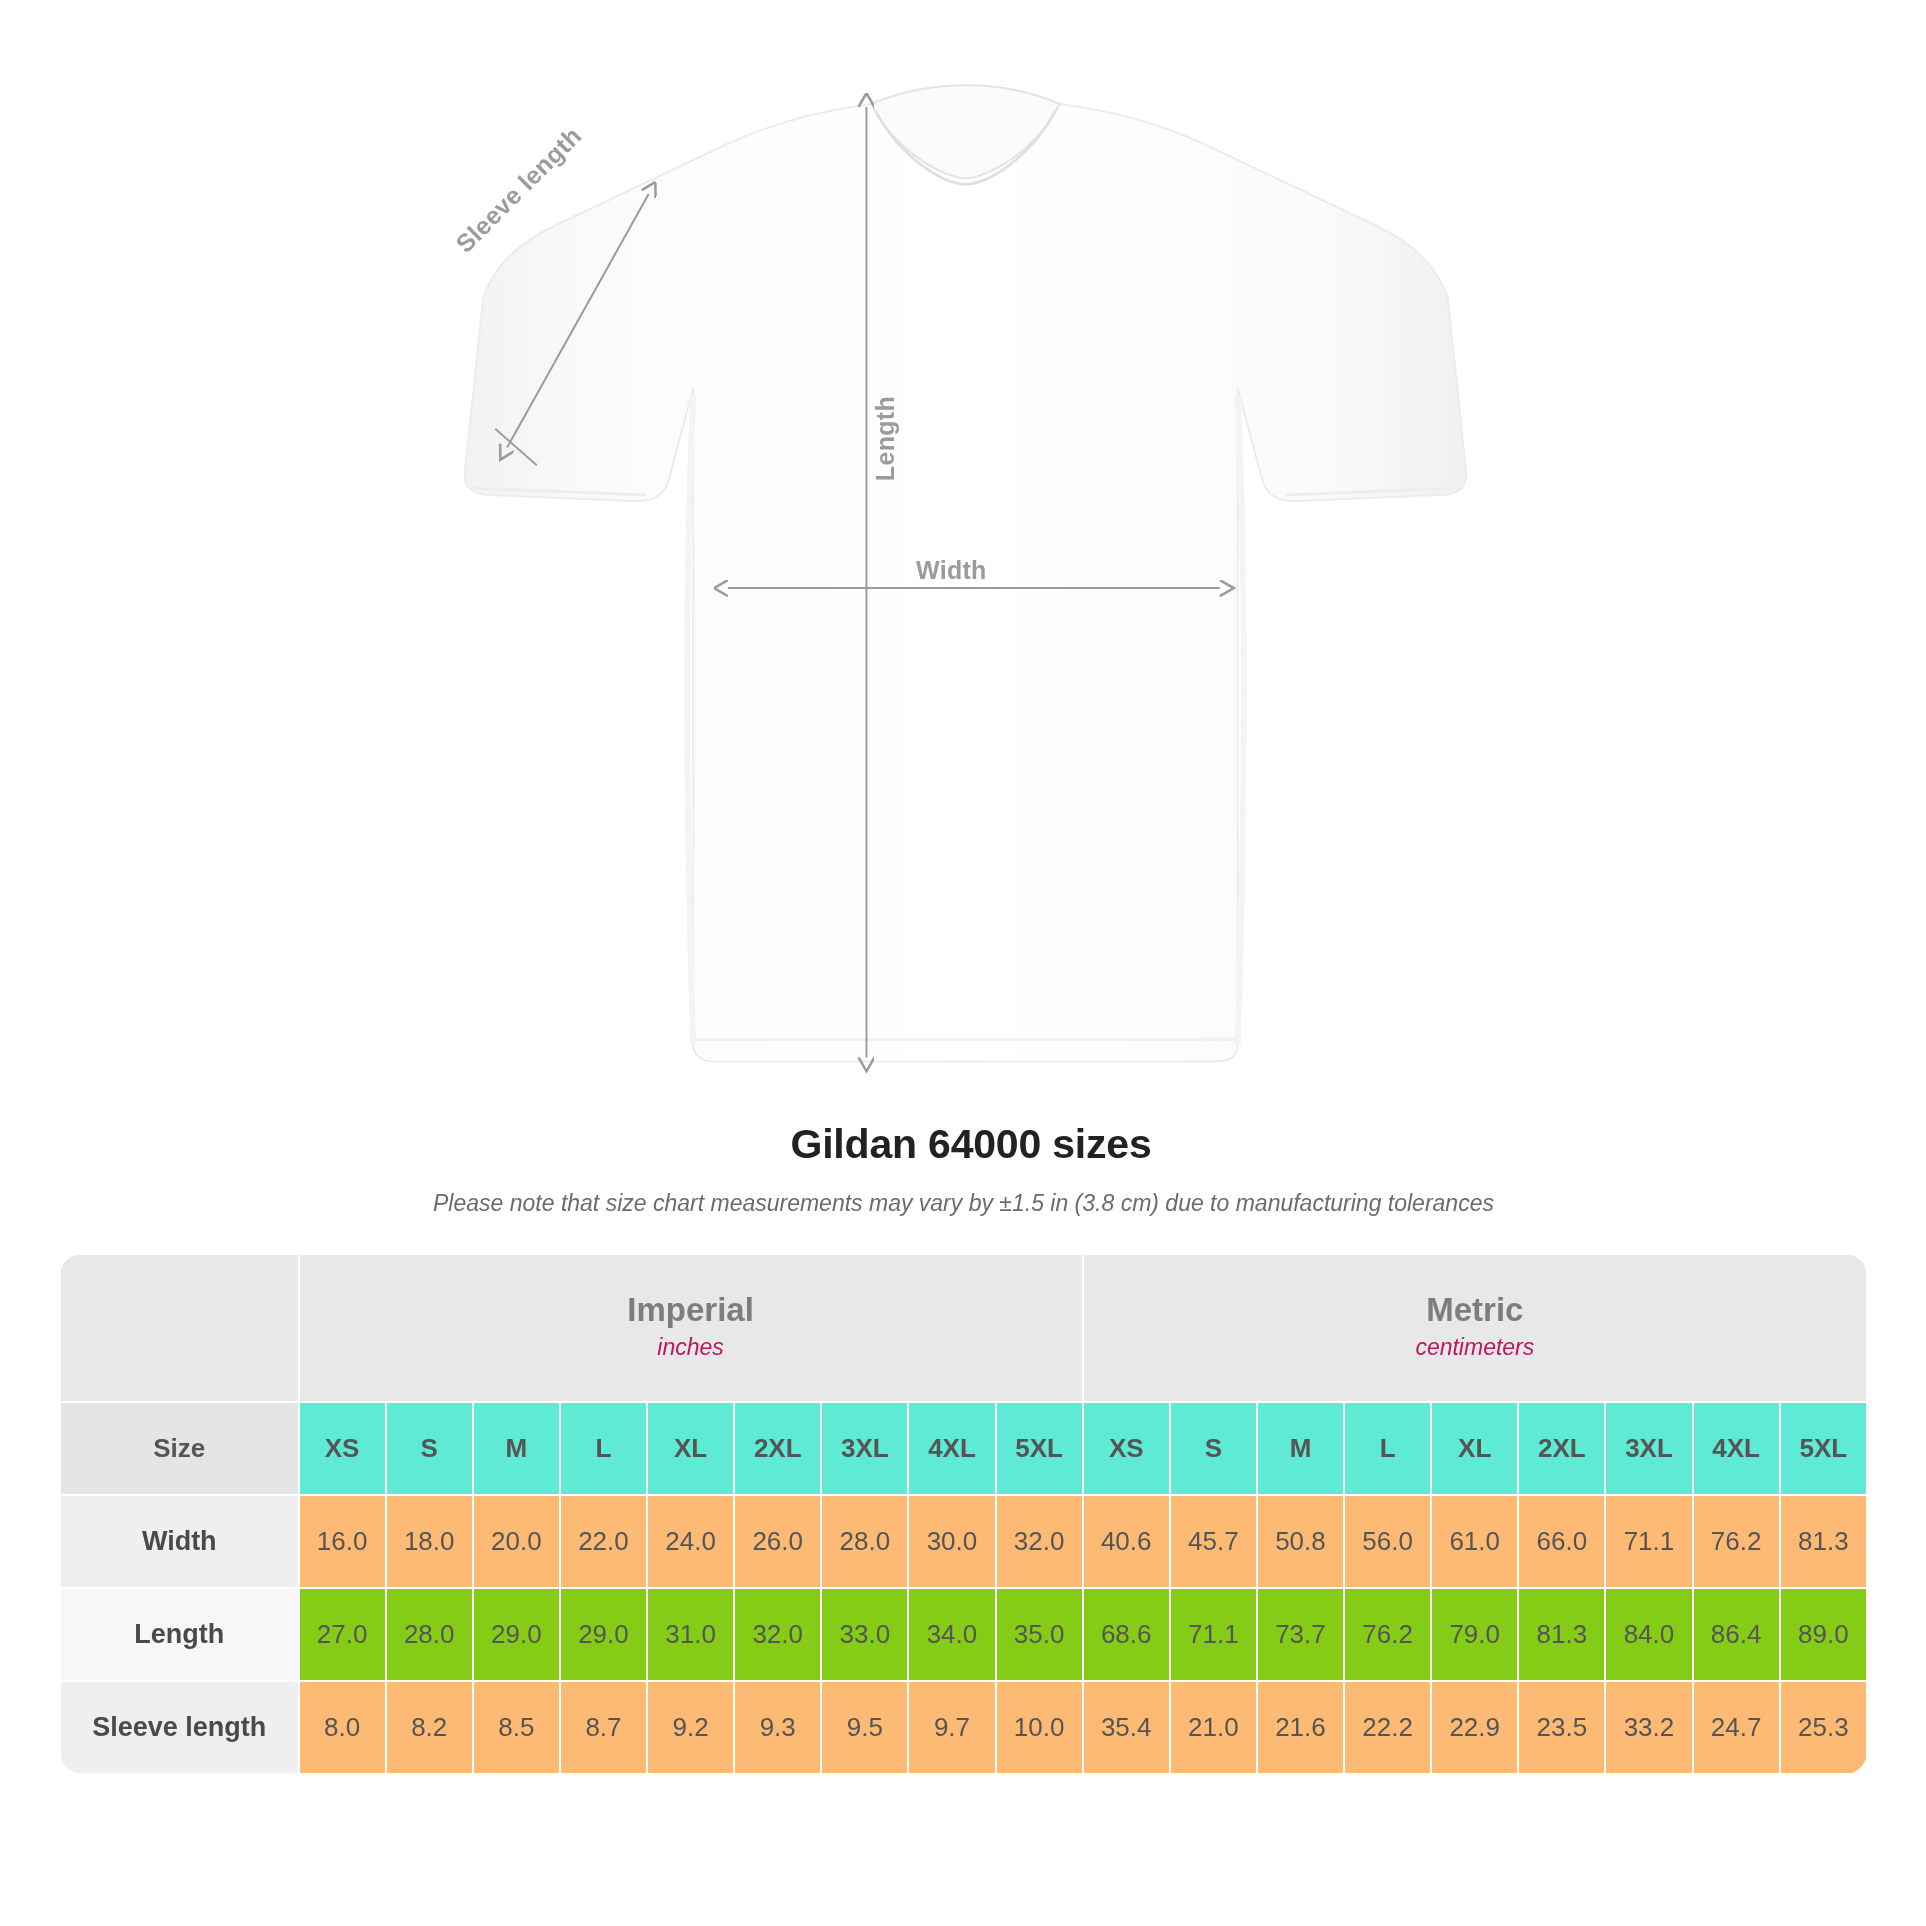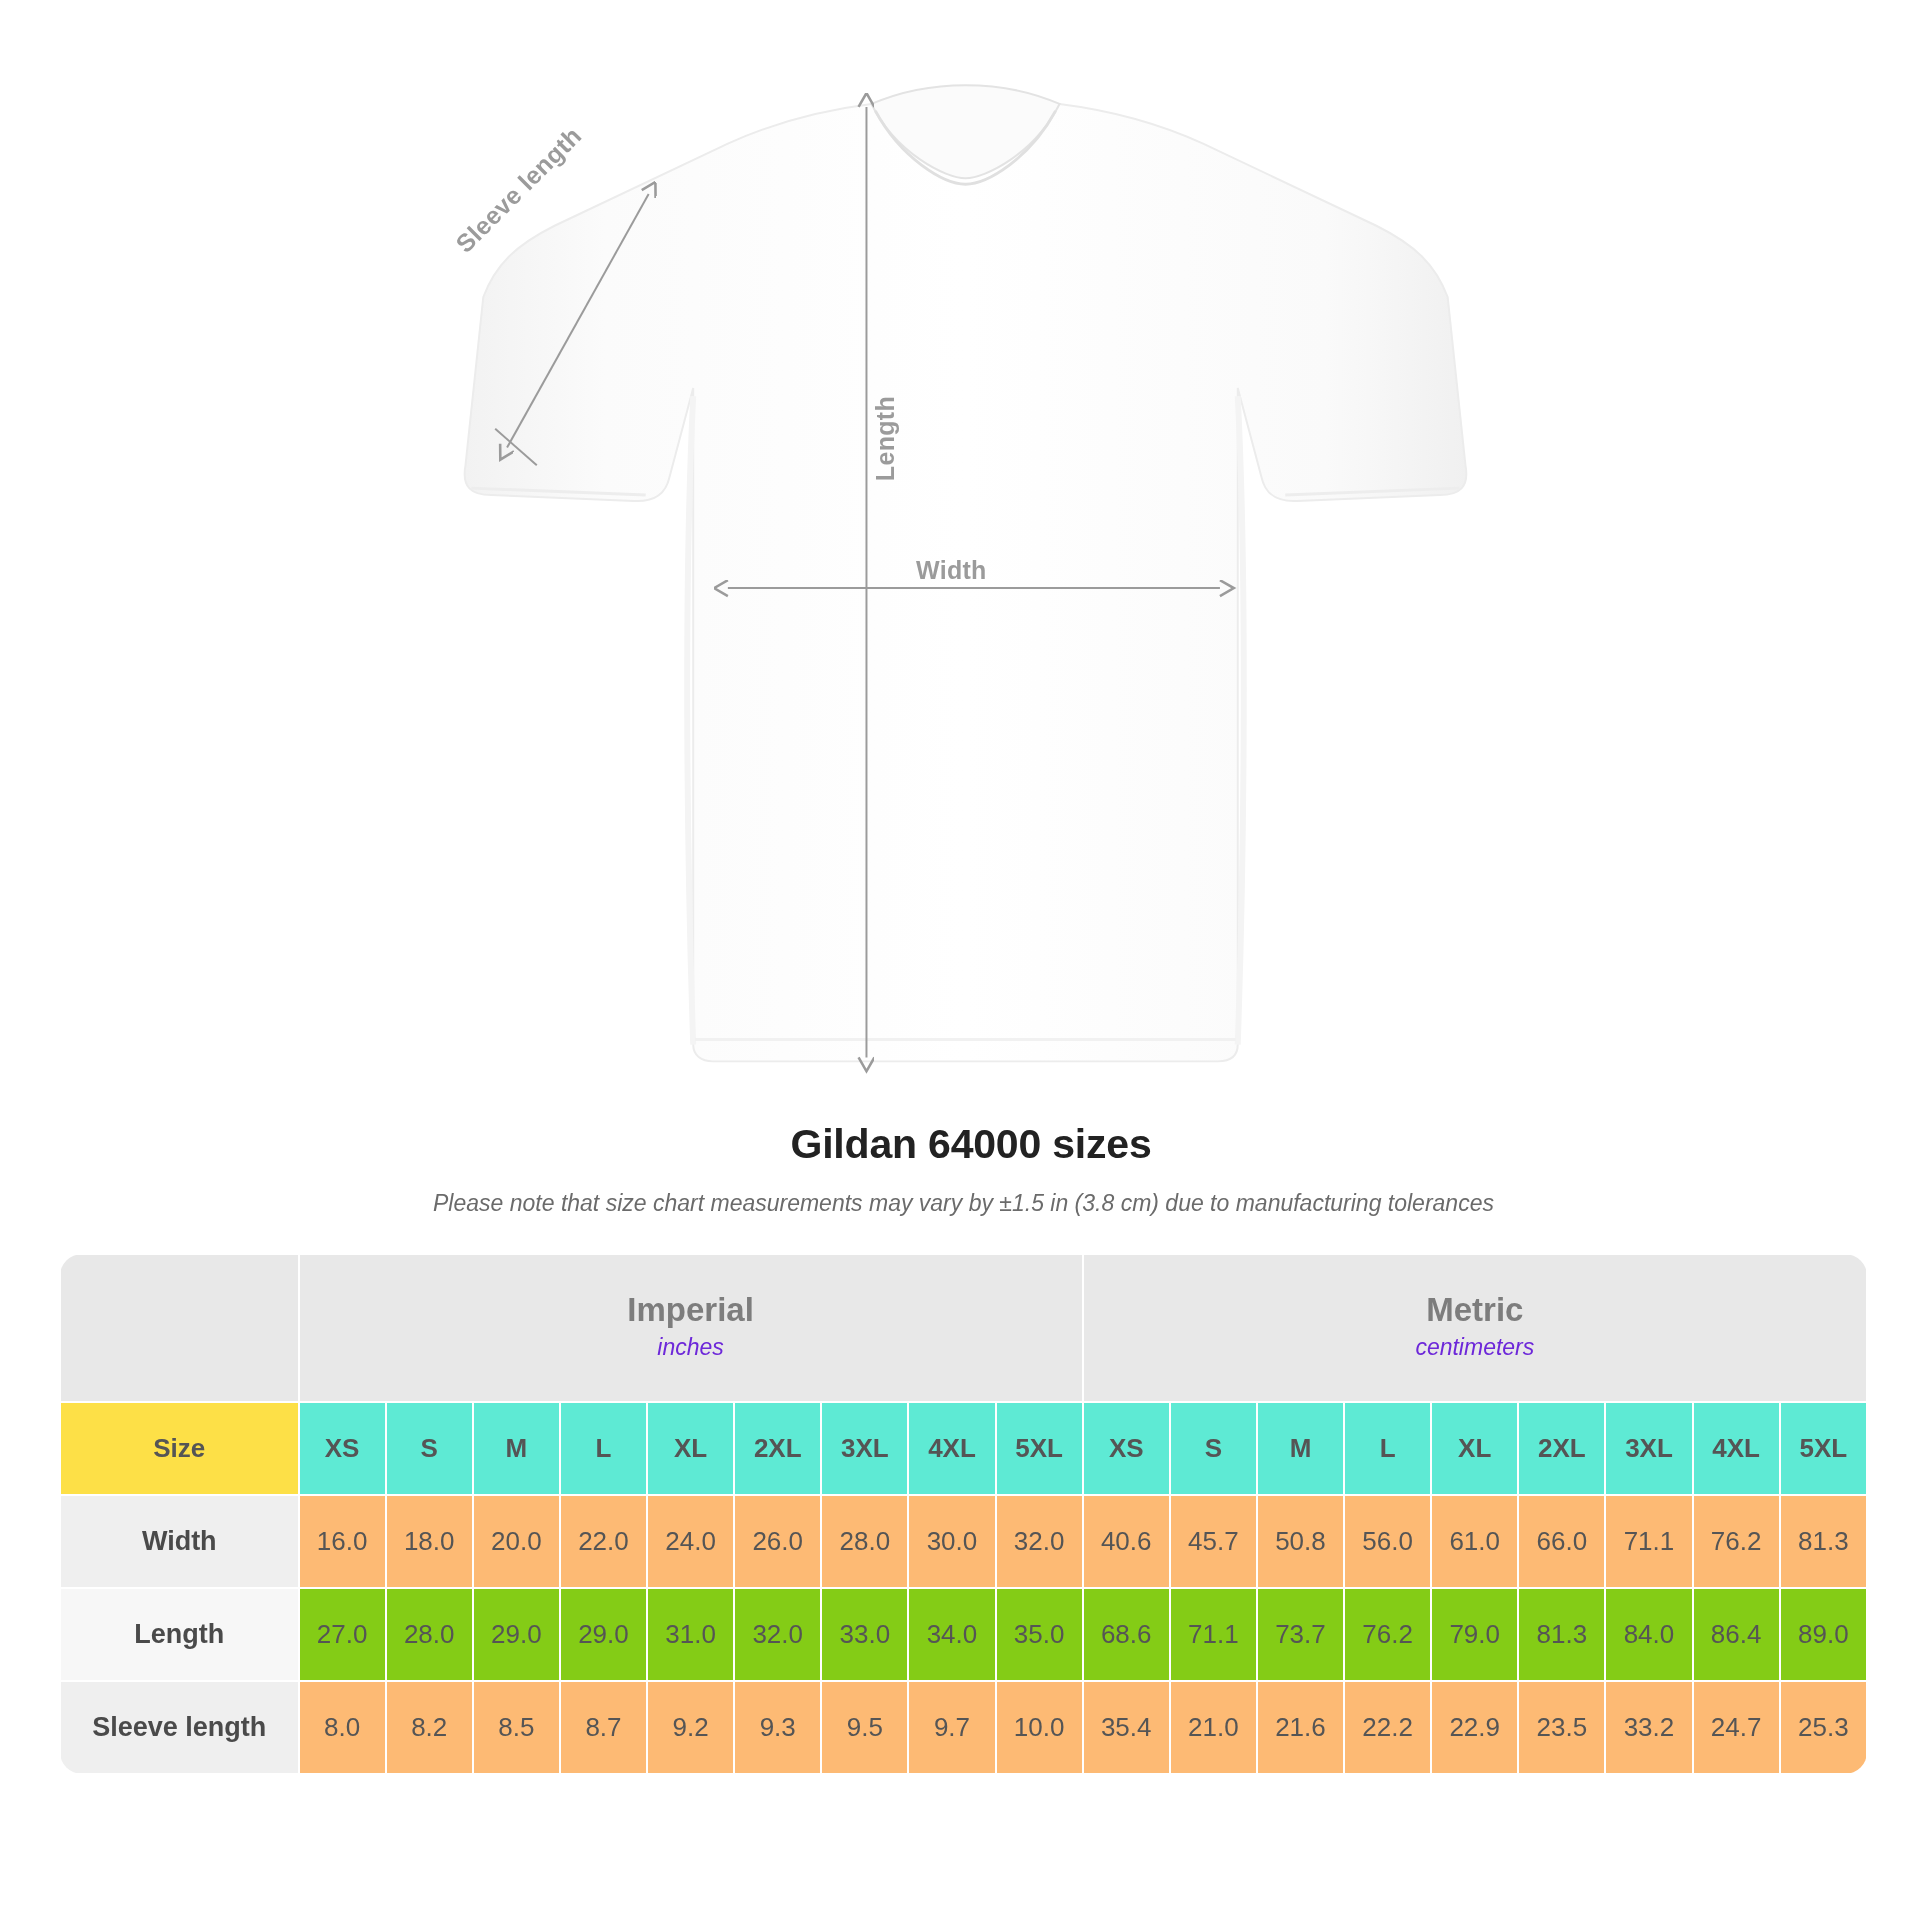--- a/index.html
+++ b/index.html
@@ -102,36 +102,36 @@
   }
   .unit-name {
     font-size: 33px;
     font-weight: bold;
     color: #7d7d7d;
     line-height: 1.25;
   }
   .unit-sub {
     font-size: 23px;
     font-style: italic;
-    color: #6d28d9;
+    color: #be185d;
     line-height: 1.5;
   }
   .unit-row td.blank {
     background: #e8e8e8;
   }
   
   .size-row td {
     background: #5eead4;
     padding: 30px 0;
     font-weight: bold;
     color: #4a4a4a;
     font-size: 27px;
   }
   .size-row td.rowlabel {
-    background: #fde047;
+    background: #e5e5e5;
   }
   
   .data-row td {
     padding: 30px 0;
     font-size: 27px;
     color: #555555;
   }
   .data-row.odd td { background: #fdba74; }
   .data-row.even td { background: #84cc16; }
   .data-row td.rowlabel {

